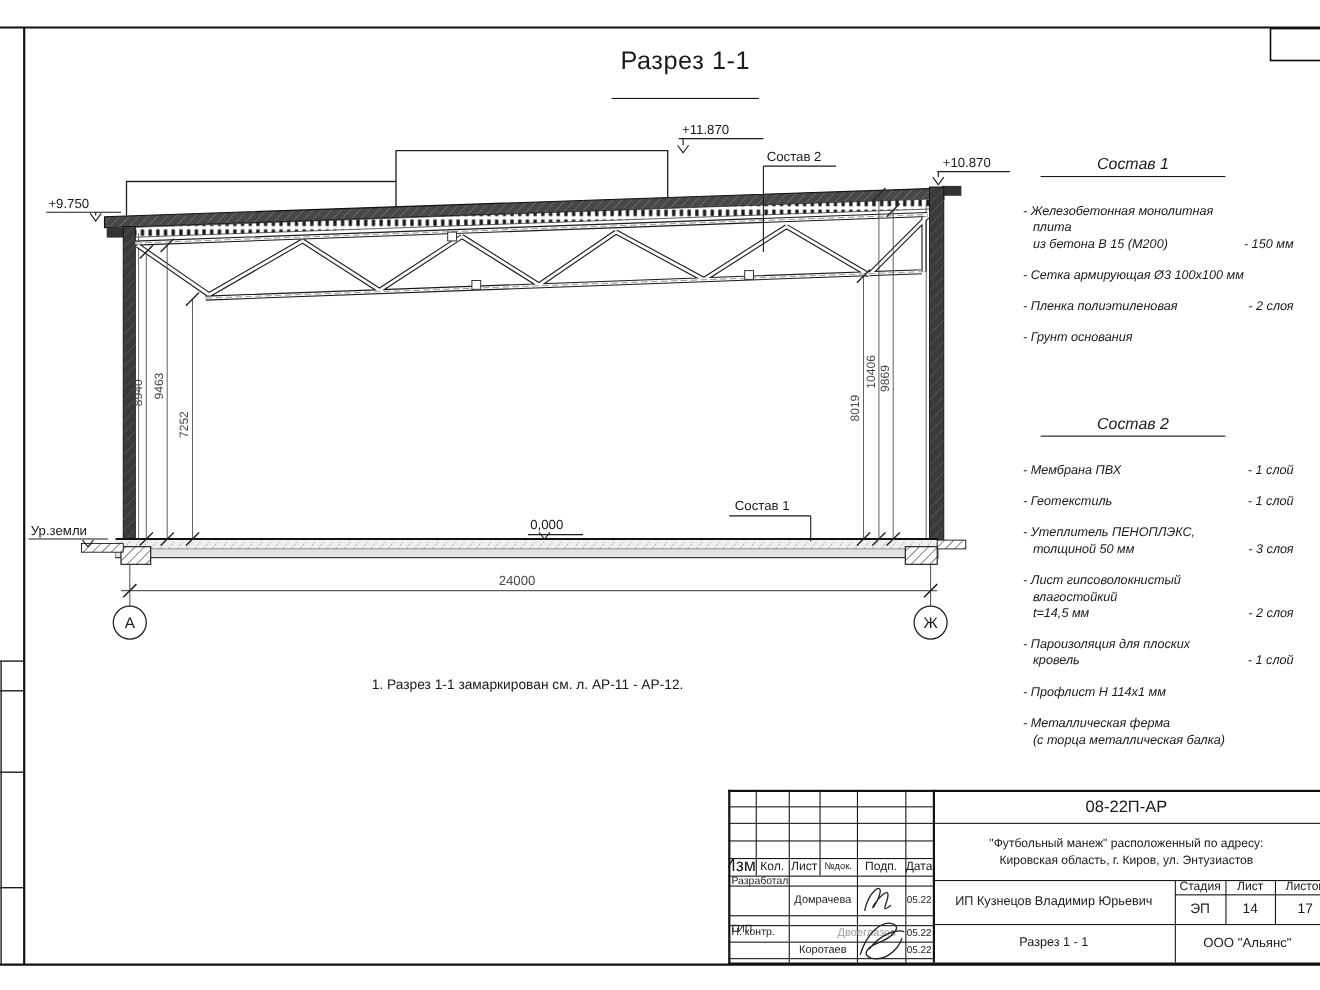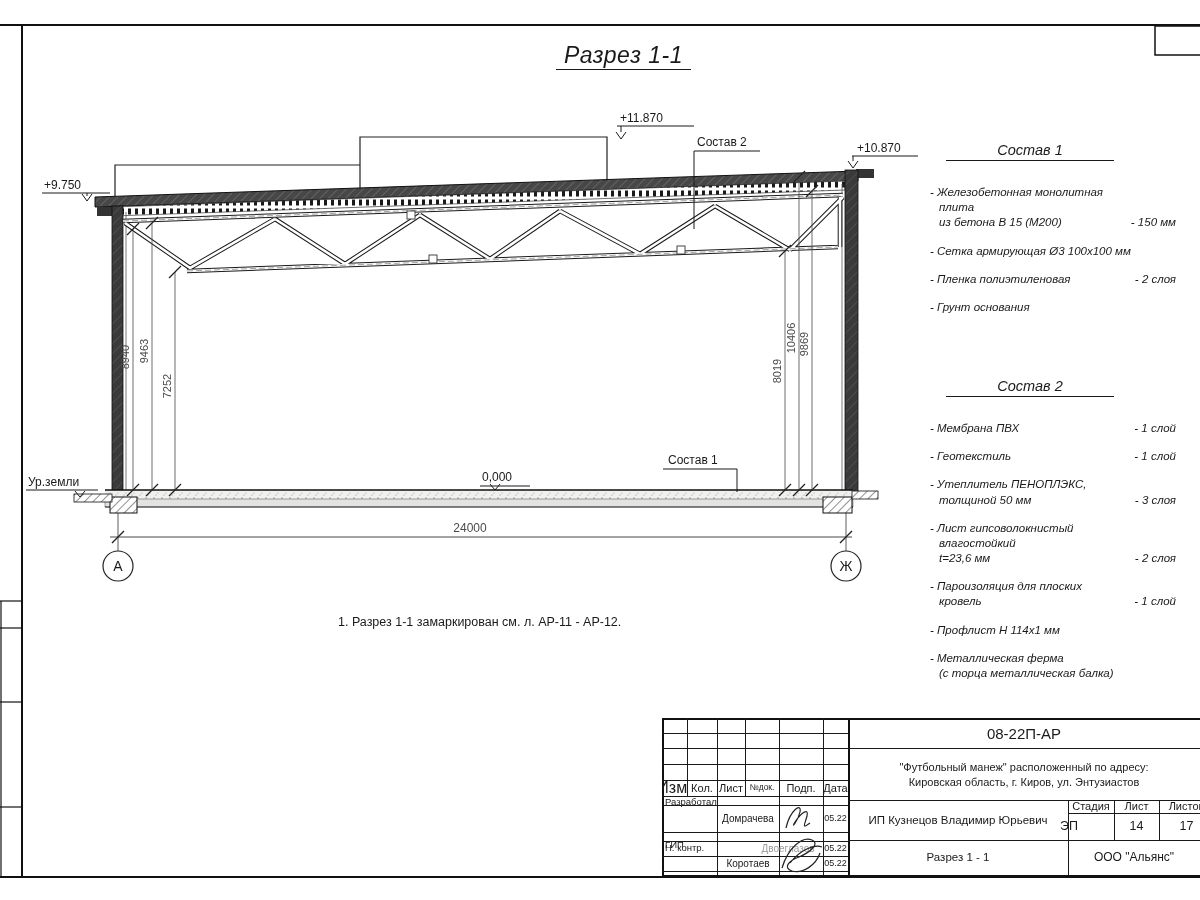--- a/index.html
+++ b/index.html
@@ -1,21 +1,21 @@
 <!DOCTYPE html>
 <html><head>
 <meta charset="utf-8">
 <style>
   html,body { margin:0; padding:0; background:#fff; }
   body { width:1200px; height:900px; font-family:"Liberation Sans", sans-serif; color:#1a1a1a; }
   .sheet { position:relative; width:1200px; height:900px; background:#fff; overflow:hidden; }
   .sheet > svg.draw { position:absolute; left:0; top:0; }
 
-  .page-title { position:absolute; left:556px; top:42px; font-style:italic; font-size:23px;
-    letter-spacing:0.5px; border-bottom:1.6px solid #1a1a1a; padding:0 8px 0 8px; }
+  .page-title { position:absolute; left:556px; top:42px; font-size:23px;
+    letter-spacing:0.5px; border-bottom:1.6px solid #1a1a1a; padding:0 8px 20px 8px; }
 
   .comp { position:absolute; width:246px; }
   .comp-head { font-style:italic; font-size:14.5px; text-align:center; width:168px; margin:0 0 24px 16px;
     padding-bottom:2px; border-bottom:1px solid #1a1a1a; }
   .comp-item { display:flex; justify-content:space-between; align-items:flex-end; gap:6px;
     margin-bottom:13px; font-size:11.5px; line-height:1.32;font-style:italic; }
   .comp-item .iname { white-space:pre-line; padding-left:9px; text-indent:-9px; }
   .comp-item .ival  { white-space:nowrap;margin-left:20px; }
 
   .note { position:absolute; left:338px; top:615px; font-size:12.5px; }
@@ -218,21 +218,21 @@
         </div>
 
         <div class="comp-item">
           <span class="iname">- Утеплитель ПЕНОПЛЭКС,
 толщиной 50 мм</span>
           <span class="ival">- 3 слоя</span>
         </div>
 
         <div class="comp-item">
           <span class="iname">- Лист гипсоволокнистый влагостойкий
-t=23,6 мм</span>
+t=14,5 мм</span>
           <span class="ival">- 2 слоя</span>
         </div>
 
         <div class="comp-item">
           <span class="iname">- Пароизоляция для плоских кровель</span>
           <span class="ival">- 1 слой</span>
         </div>
 
         <div class="comp-item">
           <span class="iname">- Профлист Н 114х1 мм</span>
@@ -301,21 +301,21 @@
     <div class="tbc" style="left:186px;top:1px;width:352px;height:29px;font-size:15px">08-22П-АР</div>
     <div class="tbc" style="left:186px;top:31px;width:352px;height:51px;font-size:11px;white-space:pre-line">"Футбольный манеж" расположенный по адресу:
 Кировская область, г. Киров, ул. Энтузиастов</div>
     <div class="tbc" style="left:186px;top:82px;width:220px;height:40px;font-size:11.5px">ИП Кузнецов Владимир Юрьевич</div>
     <div class="tbc" style="left:186px;top:122px;width:220px;height:35px;font-size:11.5px">Разрез 1 - 1</div>
     <div class="tbc" style="left:406px;top:122px;width:132px;height:35px;font-size:12px">ООО "Альянс"</div>
 
     <div class="tbc" style="left:406px;top:82px;width:46px;height:13px">Стадия</div>
     <div class="tbc" style="left:452px;top:82px;width:45px;height:13px">Лист</div>
     <div class="tbc" style="left:497px;top:82px;width:55px;height:13px">Листов</div>
-    <div class="tbc" style="left:384px;top:95px;width:46px;height:27px;font-size:12.5px">ЭП</div>
+    <div class="tbc" style="left:406px;top:95px;width:46px;height:27px;font-size:12.5px">ЭП</div>
     <div class="tbc" style="left:452px;top:95px;width:45px;height:27px;font-size:12.5px">14</div>
     <div class="tbc" style="left:497px;top:95px;width:55px;height:27px;font-size:12.5px">17</div>
 
     <svg class="tb-sign" width="538" height="159">
       <path d="M124,110 C128,92 140,84 138,94 C136,103 128,112 133,104 C139,95 147,89 145,98 C143,106 139,112 148,105" fill="none" stroke="#222" stroke-width="1.2"></path>
       <path d="M120,150 C126,130 140,118 150,122 C158,125 149,134 137,139 C126,143 121,150 130,153 C141,156 154,147 158,135 M128,145 C138,132 152,126 160,129" fill="none" stroke="#222" stroke-width="1.2"></path>
     </svg>
   </div>
 
 </div>

